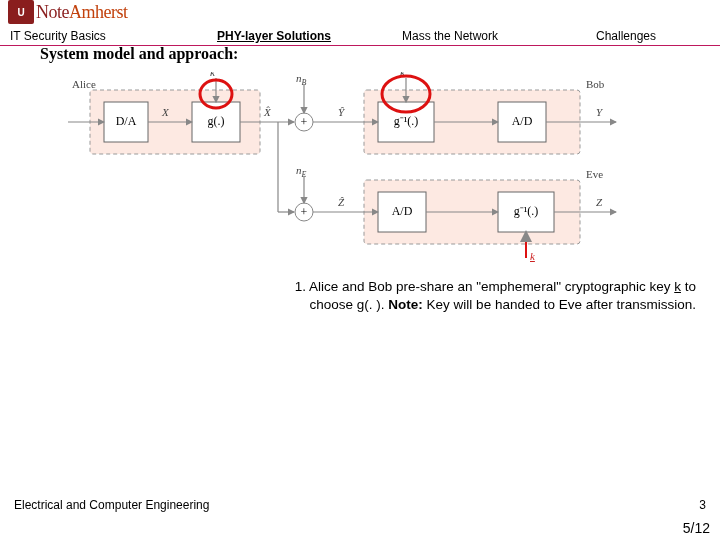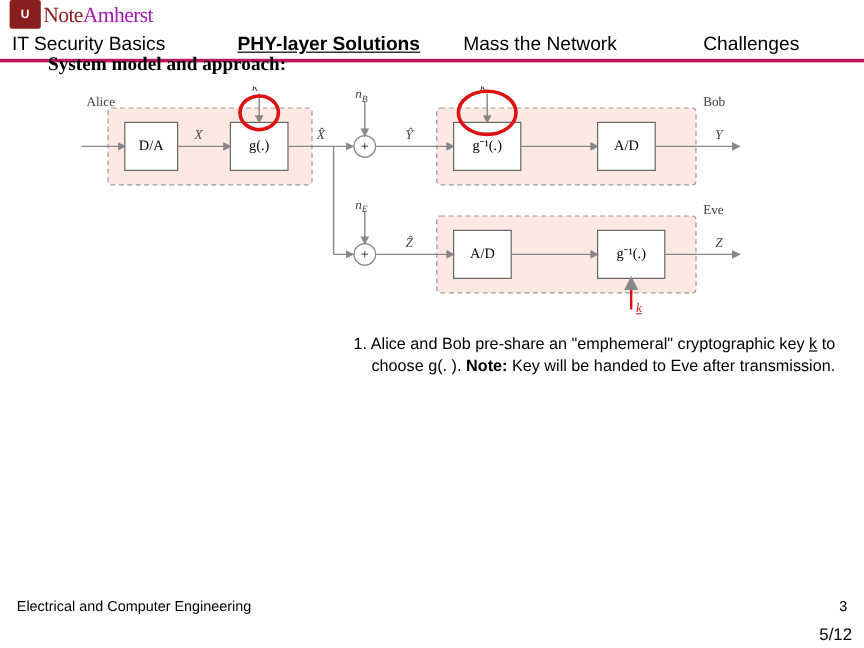--- a/index.html
+++ b/index.html
@@ -30,30 +30,30 @@
     justify-content: center;
     border-radius: 2px;
     margin-right: 2px;
   }
   .logo-text {
     color: #8a1e1e;
     font-family: Georgia, serif;
     font-size: 18px;
     letter-spacing: -0.5px;
   }
-  .logo-text .light { font-weight: 300; color: #a21caf; }
+  .logo-text .light { font-weight: 300; color: #c2410c; }
   .tabs {
     position: absolute;
     top: 27px;
     left: 0;
     right: 0;
     display: flex;
-    border-bottom: 3px solid #be185d;
+    border-bottom: 1px solid #be185d;
     padding: 0 6px;
-    font-size: 16px;
+    font-size: 12px;
   }
   .tab {
     flex: 1;
     text-align: center;
     padding: 2px 0;
     color: #000;
   }
   .tab.left { text-align: left; padding-left: 4px; }
   .tab.active { text-decoration: underline; font-weight: bold; }
   .section-title {

